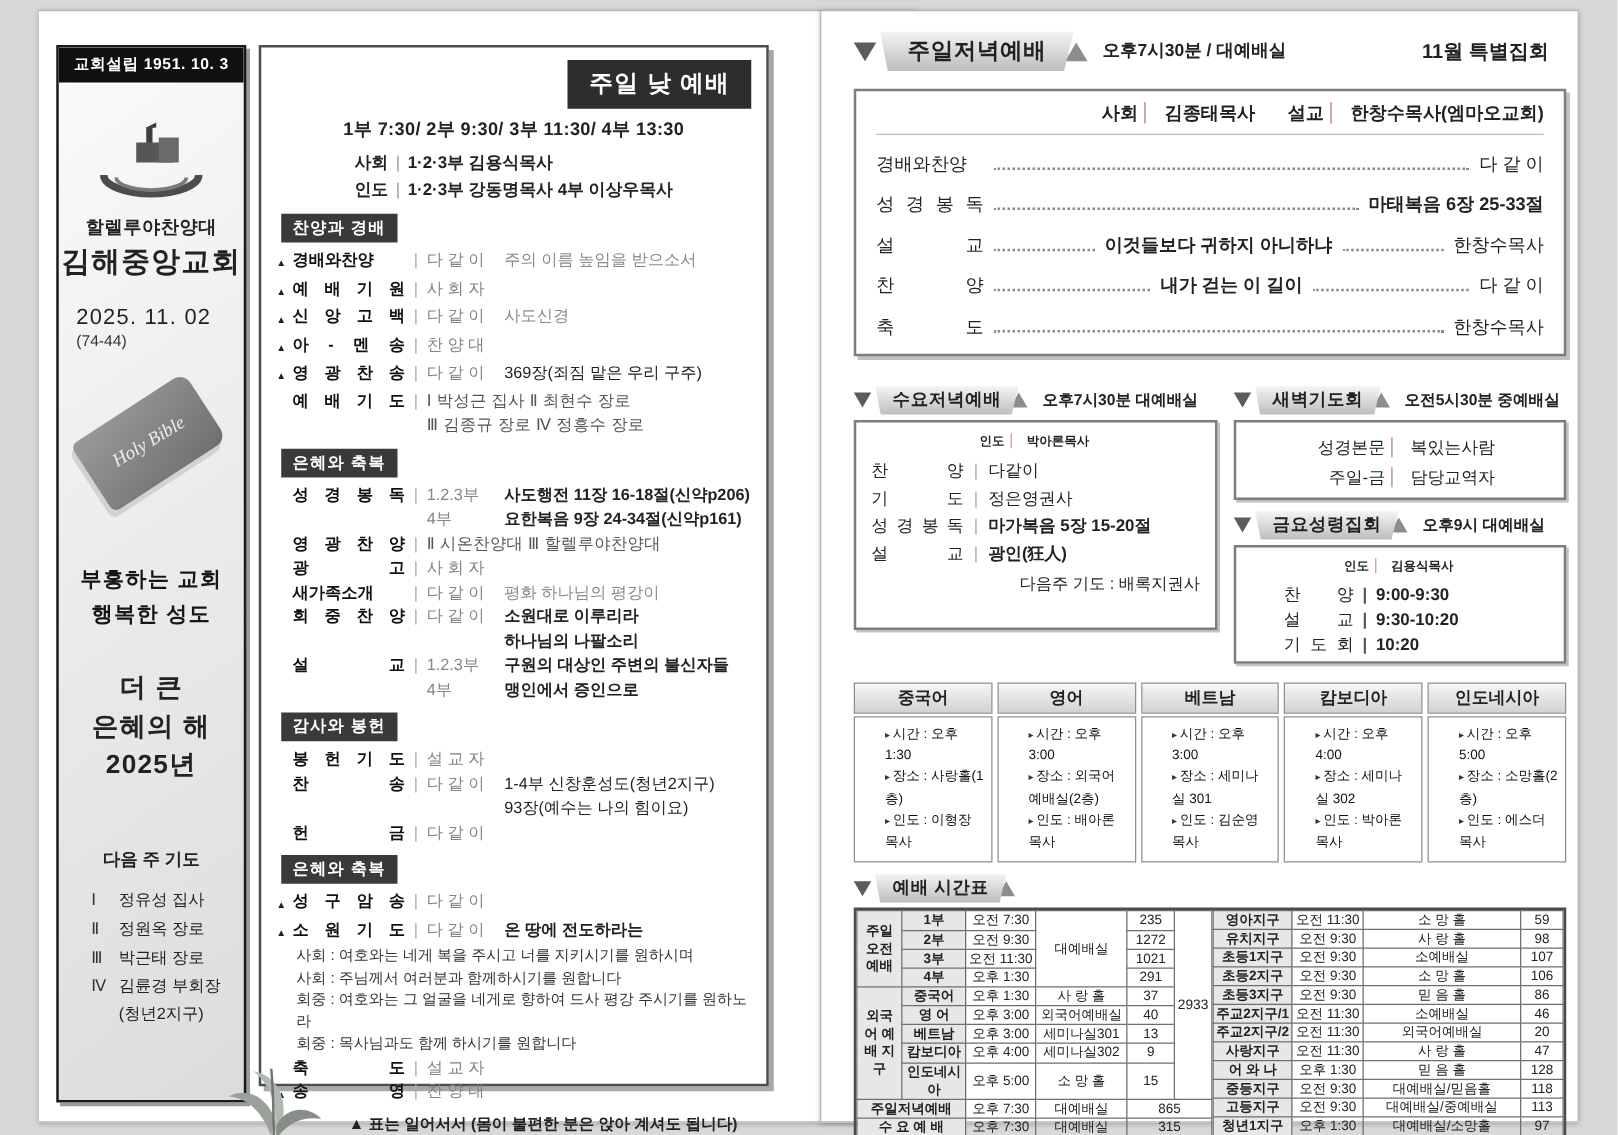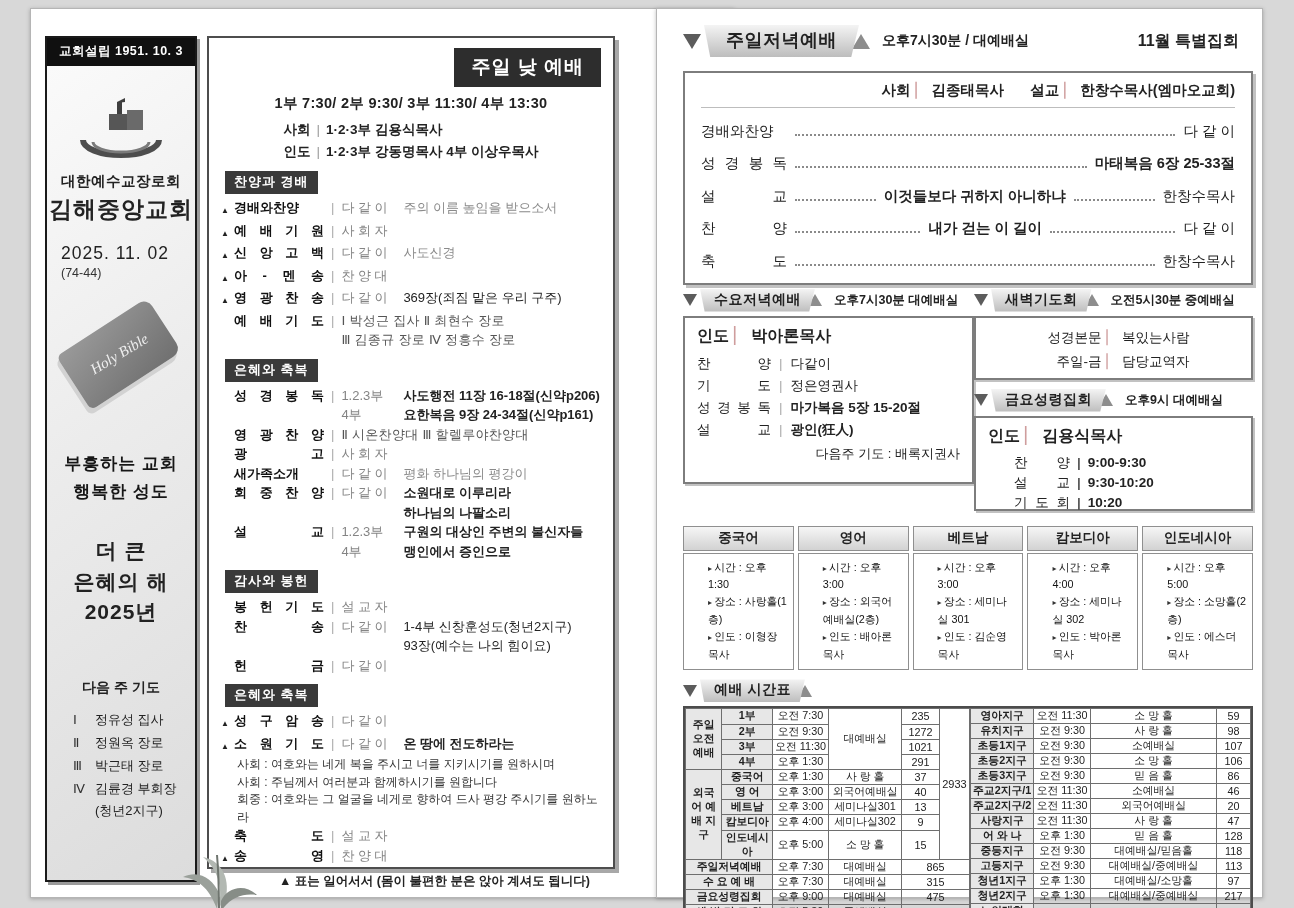--- a/index.html
+++ b/index.html
@@ -65,25 +65,25 @@
   .evbox { border:2px solid #7d7d7d; box-shadow:3px 3px 0 #c2c2c2; margin-top:9px; padding:8px 16px 12px; }
   .ev-staff { text-align:right; font-size:14.5px; font-weight:bold; padding-bottom:7px; border-bottom:1px solid #bdbdbd; }
   .pbar { color:#cf9d9d; font-weight:bold; margin:0 5px; }
   .ev-row { display:flex; align-items:baseline; font-size:14.5px; margin-top:13.5px; }
   .ev-lb { width:86px; text-align-last:justify; white-space:pre; color:#222; }
   .lead { flex:1; border-bottom:2px dotted #8a8a8a; height:.72em; margin:0 8px; }
   .ev-mid { font-weight:bold; }
   .ev-rt { white-space:pre; }
   .ev-rt.b { font-weight:bold; }
 
-  .midrow { display:flex; margin-top:4px; }
+  .midrow { display:flex; margin-top:24px; gap:13px; }
   .midcol-l { width:291px; }
   .midcol-r { flex:1; display:flex; flex-direction:column; }
   .smbox { border:2px solid #7d7d7d; box-shadow:2px 2px 0 #c2c2c2; margin-top:4px; padding:6px 12px 8px; background:#fff; }
-  .wd-lead,.fr-lead { text-align:left; font-size:16px; font-weight:bold; margin:2px 2px 6px 0; }
+  .wd-lead,.fr-lead { text-align:center; font-size:10px; font-weight:bold; margin:2px 2px 6px 0; }
   .srow { display:flex; font-size:13.5px; line-height:22px; }
   .srow .lb { width:74px; text-align-last:justify; white-space:pre; }
   .srow .bar { color:#aaa; margin:0 8px; }
   .srow .vl.b { font-weight:bold; }
   .wd-next { text-align:right; font-size:13px; margin-top:4px; }
   .dawn-line { display:flex; justify-content:center; font-size:13.5px; line-height:24px; }
   .dawn-line .lb { width:64px; text-align:right; }
   .fr-row { display:flex; font-size:13.5px; line-height:20px; margin-left:26px; }
   .fr-row .lb { width:56px; text-align-last:justify; white-space:pre; }
   .fr-row .bar { color:#555; font-weight:bold; margin:0 7px; }
@@ -113,21 +113,21 @@
   <div class="sidebar">
     <div class="sb-band">교회설립 1951. 10. 3</div>
     <svg class="sb-logo" width="104" height="74" viewBox="0 0 104 74">
       <path d="M14 48 a38 15 0 1 0 76 0" fill="none" stroke="#4d4d4d" stroke-width="6"></path>
       <path d="M24 50 a28 10 0 1 0 56 0" fill="none" stroke="#7a7a7a" stroke-width="3"></path>
       <rect x="48" y="10" width="5" height="26" fill="#3f3f3f"></rect>
       <rect x="40" y="22" width="30" height="16" fill="#565656"></rect>
       <rect x="58" y="18" width="16" height="20" fill="#6a6a6a"></rect>
       <path d="M48 10 l8 -4 l0 4 l-8 1 z" fill="#3f3f3f"></path>
     </svg>
-    <div class="sb-denom">대한예수교장로회</div>
+    <div class="sb-denom">할렐루야찬양대</div>
     <div class="sb-name">김해중앙교회</div>
     <div class="sb-date">2025. 11. 02</div>
     <div class="sb-issue">(74-44)</div>
     <div class="bible-wrap">
       <div class="bible">
           <span>Holy Bible</span>
         </div>
     </div>
     <div class="sb-slogan">
       <div>부흥하는 교회</div>
@@ -332,20 +332,21 @@
         <span class="lb">소 원 기 도</span>
         <span class="bar">|</span>
         <span class="vl">다 같 이</span>
         <span class="dt b">온 땅에 전도하라는</span>
       </div>
     <div>
 
     <div class="resp">사회 : 여호와는 네게 복을 주시고 너를 지키시기를 원하시며</div>
         <div class="resp">사회 : 주님께서 여러분과 함께하시기를 원합니다</div>
         <div class="resp">회중 : 여호와는 그 얼굴을 네게로 향하여 드사 평강 주시기를 원하노라</div>
+        <div class="resp">회중 : 목사님과도 함께 하시기를 원합니다</div>
       </div>
     <div class="orow">
         <span class="mk"></span>
         <span class="lb">축 도</span>
         <span class="bar">|</span>
         <span class="vl">설 교 자</span>
         <span class="dt"></span>
       </div>
     <div class="orow">
         <span class="mk">▲</span>

